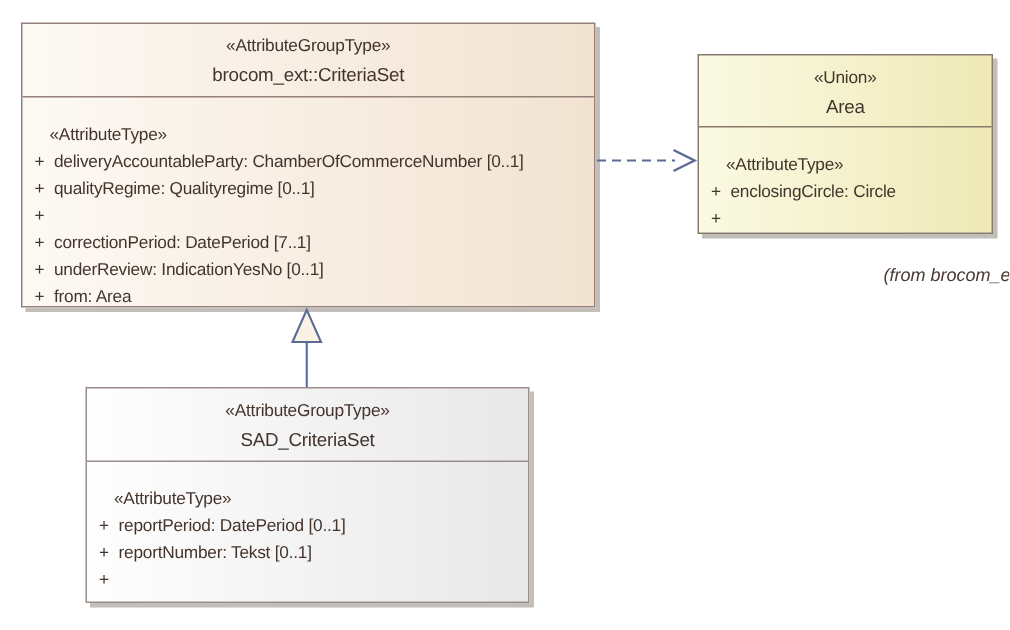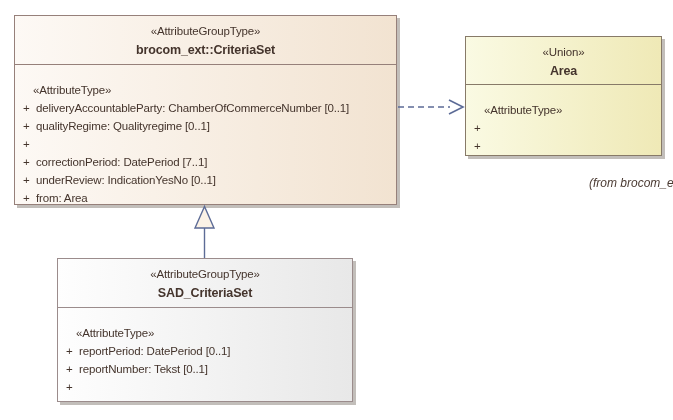--- a/index.html
+++ b/index.html
@@ -22,21 +22,21 @@
     font-size: 11.5px;
     letter-spacing: -0.15px;
     line-height: 18px;
   }
   .uml-class .hdr {
     text-align: center;
     padding-top: 6px;
     line-height: 19px;
   }
   .uml-class .hdr .stereotype { font-size: 11.5px; }
-  .uml-class .hdr .cls-name { font-size: 12.5px; font-weight: bold; }
+  .uml-class .hdr .cls-name { font-size: 12.5px; font-weight: normal; }
   .uml-class .body {
     border-top: 1px solid;
     border-color: inherit;
     padding-top: 16px;
   }
   .sect-label { padding-left: 18px; height: 18px; }
   .attr-row { display: flex; height: 18px; }
   .attr-row .vis {
     width: 21px;
     padding-left: 8px;
@@ -121,20 +121,21 @@
 
   <div id="box-area" class="uml-class">
     <div class="hdr">
       <div class="stereotype">«Union»</div>
       <div class="cls-name">Area</div>
     </div>
     <div class="body">
       <div class="sect-label">«AttributeType»</div>
       <div class="attr-row">
         <span class="vis">+</span>
+        <span class="attr-text">enclosingCircle: Circle</span>
       </div>
       <div class="attr-row">
         <span class="vis">+</span>
       </div>
     </div>
   </div>
 
   <div id="area-origin-note">(from brocom_ext)</div>
 
   <div id="box-sad" class="uml-class">

